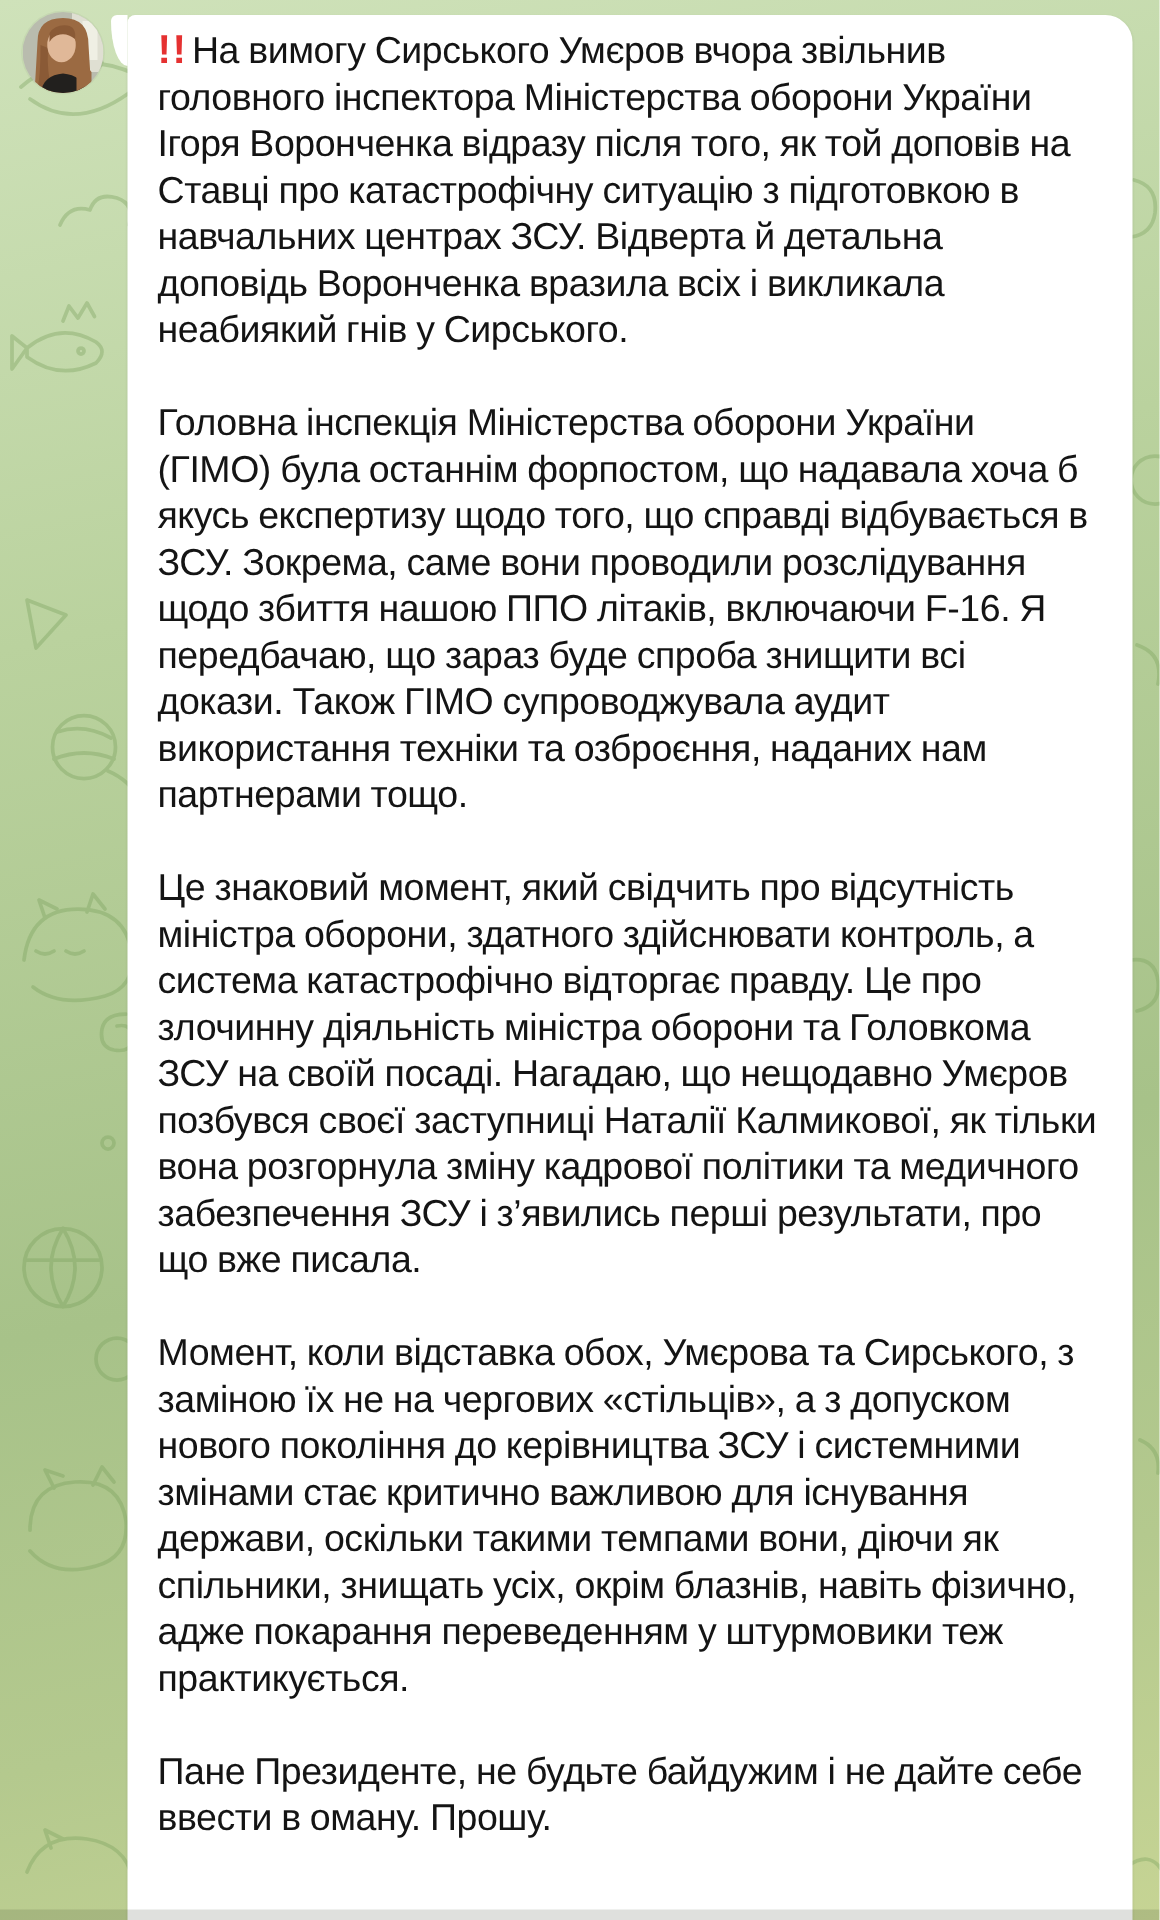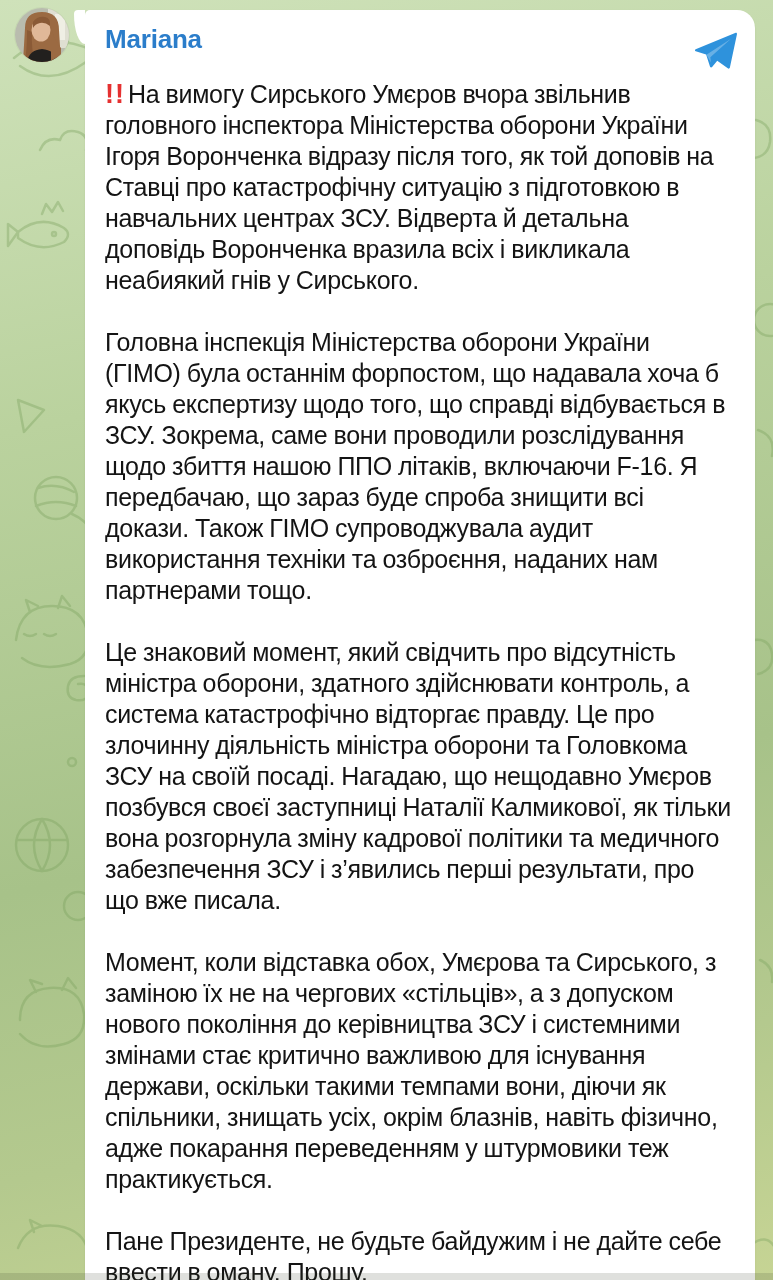--- a/index.html
+++ b/index.html
@@ -105,27 +105,20 @@
 
     <ellipse cx="26" cy="22" rx="9.5" ry="11.5" fill="#e0b898"></ellipse>
     <path d="M18 14 Q22 8 30 9 Q36 10 35 18 Q30 14 25 15 Q20 16 18 20 Z" fill="#8a5a36"></path>
 
     <path d="M12 54 Q14 42 27 41 Q40 42 43 54 Z" fill="#22201e"></path>
     <path d="M36 20 Q40 34 46 40 L46 54 L36 54 Z" fill="#9b6a42"></path>
   </svg>
 </div>
 
 <div class="bubble">
-  <div class="bubble-header">
-    <span class="sender-name">Mariana</span>
-    <svg class="plane-icon" viewBox="0 0 48 42" xmlns="http://www.w3.org/2000/svg">
-      <path fill="#2e92dc" d="M46.6 1.2 L2.9 19.0 c-1.1 .45 -1.0 1.9 .1 2.25 l 11.3 3.5 4.3 13.4 c .32 1.0 1.62 1.2 2.25 .4 l 5.6 -7.0 11.5 8.4 c .85 .62 2.05 .2 2.3 -.85 L47.95 2.6 c .25 -1.05 -.75 -1.8 -1.35 -1.4 Z"></path>
-      <path fill="#ffffff" opacity="0.28" d="M14.6 25.1 L41.5 7.5 L18.9 27.8 L19.6 33.5 Z"></path>
-    </svg>
-  </div>
   <div class="message-text">
       <p><span class="warn-emoji">!!</span>На вимогу Сирського Умєров вчора звільнив головного інспектора Міністерства оборони України Ігоря Воронченка відразу після того, як той доповів на Ставці про катастрофічну ситуацію з підготовкою в навчальних центрах ЗСУ. Відверта й детальна доповідь Воронченка вразила всіх і викликала неабиякий гнів у Сирського.</p>
       <p>Головна інспекція Міністерства оборони України (ГІМО) була останнім форпостом, що надавала хоча б якусь експертизу щодо того, що справді відбувається в ЗСУ. Зокрема, саме вони проводили розслідування щодо збиття нашою ППО літаків, включаючи F-16. Я передбачаю, що зараз буде спроба знищити всі докази. Також ГІМО супроводжувала аудит використання техніки та озброєння, наданих нам партнерами тощо.</p>
       <p>Це знаковий момент, який свідчить про відсутність міністра оборони, здатного здійснювати контроль, а система катастрофічно відторгає правду. Це про злочинну діяльність міністра оборони та Головкома ЗСУ на своїй посаді. Нагадаю, що нещодавно Умєров позбувся своєї заступниці Наталії Калмикової, як тільки вона розгорнула зміну кадрової політики та медичного забезпечення ЗСУ і з’явились перші результати, про що вже писала.</p>
       <p>Момент, коли відставка обох, Умєрова та Сирського, з заміною їх не на чергових «стільців», а з допуском нового покоління до керівництва ЗСУ і системними змінами стає критично важливою для існування держави, оскільки такими темпами вони, діючи як спільники, знищать усіх, окрім блазнів, навіть фізично, адже покарання переведенням у штурмовики теж практикується.</p>
       <p>Пане Президенте, не будьте байдужим і не дайте себе ввести в оману. Прошу.</p>
     </div>
 </div>
 
 <div class="bottom-edge"></div>

